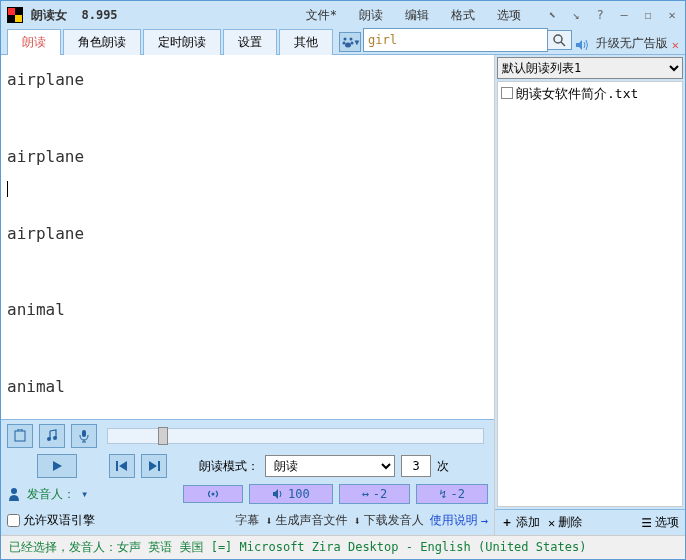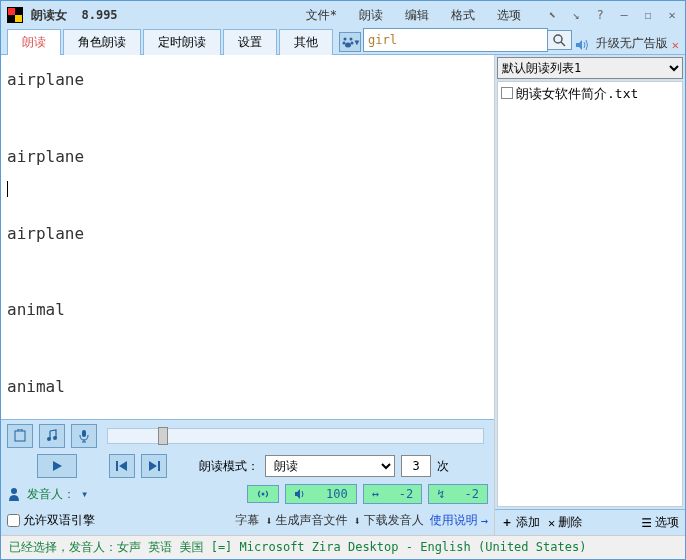--- a/index.html
+++ b/index.html
@@ -33,21 +33,21 @@
 .controls{background:#cce4f7;border-top:1px solid #8ab8e0;padding:4px 6px;display:flex;flex-direction:column;gap:6px}
 .control-row{display:flex;align-items:center;gap:6px}
 .icon-btn{width:26px;height:24px;background:#b8d8f0;border:1px solid #6a9cc8;display:flex;align-items:center;justify-content:center;cursor:pointer;color:#2060a0}
 .slider-track{flex:1;height:16px;background:#eaf3fb;border:1px solid #b0c8e0;position:relative;margin:0 4px}
 .slider-thumb{position:absolute;left:50px;top:-2px;width:10px;height:18px;background:#d0d0d0;border:1px solid #888}
 .play-btn{width:40px;height:24px;background:#b8d8f0;border:1px solid #6a9cc8;display:flex;align-items:center;justify-content:center;cursor:pointer;color:#2060a0}
 .mode-select{height:22px;border:1px solid #888;background:#fff;padding:0 4px;min-width:130px}
 .count-input{width:30px;height:22px;border:1px solid #888;text-align:center}
 .voice-row{display:flex;align-items:center;gap:6px;color:#2060a0}
 .voice-label{color:#15803d}
-.pill{display:flex;align-items:center;gap:20px;padding:2px 8px;background:#86efac;border:1px solid #6a9cc8;cursor:pointer}
+.pill{display:flex;align-items:center;gap:4px;padding:2px 22px;background:#c4b5fd;border:1px solid #6a9cc8;cursor:pointer}
 .bottom-links{display:flex;align-items:center;padding:2px 0}
 .chk{display:flex;align-items:center;gap:3px}
 .link{color:#333;cursor:pointer;display:flex;align-items:center;gap:3px}
 .link.green{color:#1d4ed8}
 .right-panel{width:190px;background:#cce4f7;display:flex;flex-direction:column}
 .playlist-select{height:22px;border:1px solid #888;margin:2px;font-family:monospace}
 .playlist{flex:1;background:#fff;margin:0 2px 2px 2px;border:1px solid #ccc;overflow:auto}
 .playlist-item{padding:3px 4px 3px 18px;font-family:monospace;font-size:13px;cursor:pointer;position:relative}
 .playlist-item::before{content:"";position:absolute;left:3px;top:5px;width:10px;height:10px;background:#fff;border:1px solid #888}
 .right-bottom{display:flex;align-items:center;gap:8px;padding:4px 6px;border-top:1px solid #8ab8e0}

